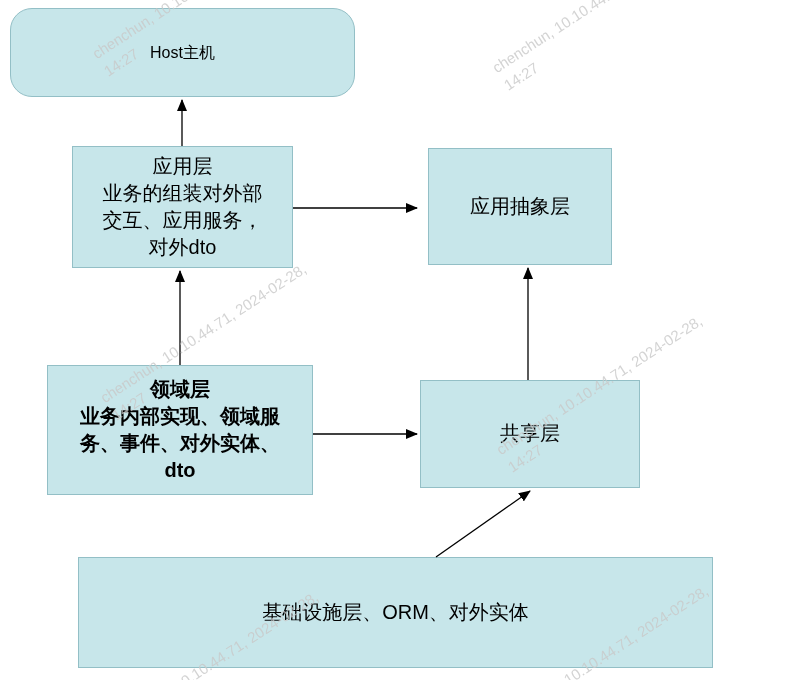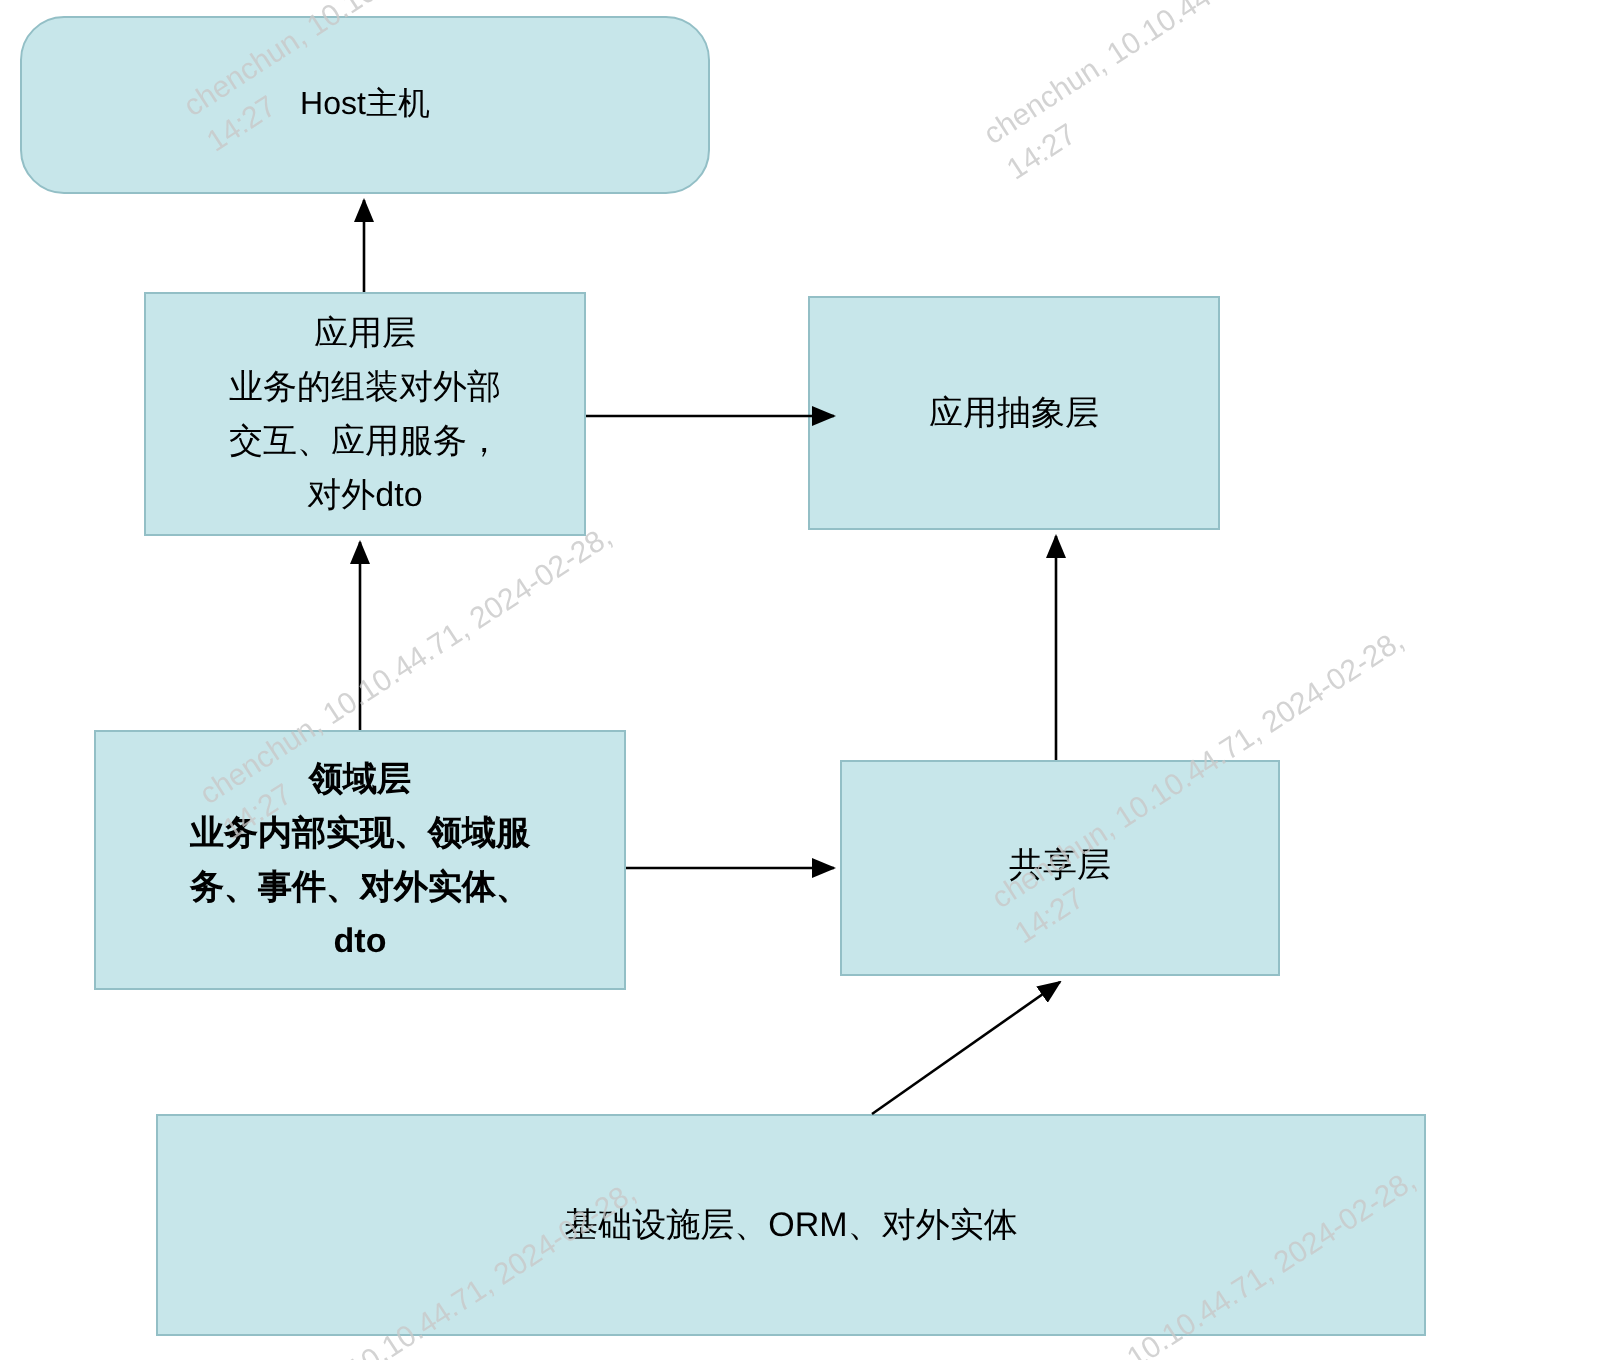--- a/index.html
+++ b/index.html
@@ -14,27 +14,27 @@
     position: absolute;
     background: var(--node-fill, #c7e6ea);
     border: 1px solid var(--node-border, #93bfc6);
     box-sizing: border-box;
     display: flex;
     align-items: center;
     justify-content: center;
     text-align: center;
     white-space: pre-line;
     color: #000000;
-    font-size: 17px;
+    font-size: 20px;
     line-height: 27px;
     z-index: 1;
   }
   #node-host            { left: 10px;  top: 8px;   width: 345px; height: 89px;  font-size: 16px; border-radius: 22px; }
   #node-application     { left: 72px;  top: 146px; width: 221px; height: 122px; }
-  #node-app-abstraction { left: 404px; top: 148px; width: 206px; height: 117px; }
+  #node-app-abstraction { left: 428px; top: 148px; width: 184px; height: 117px; }
   #node-domain          { left: 47px;  top: 365px; width: 266px; height: 130px; font-weight: bold; }
   #node-shared          { left: 420px; top: 380px; width: 220px; height: 108px; font-family: Liberation Mono, monospace; }
   #node-infrastructure  { left: 78px;  top: 557px; width: 635px; height: 111px; }
 
   #arrows { position: absolute; left: 0; top: 0; z-index: 2; }
 
   .wm {
     position: absolute;
     z-index: 3;
     transform: rotate(-33deg);

